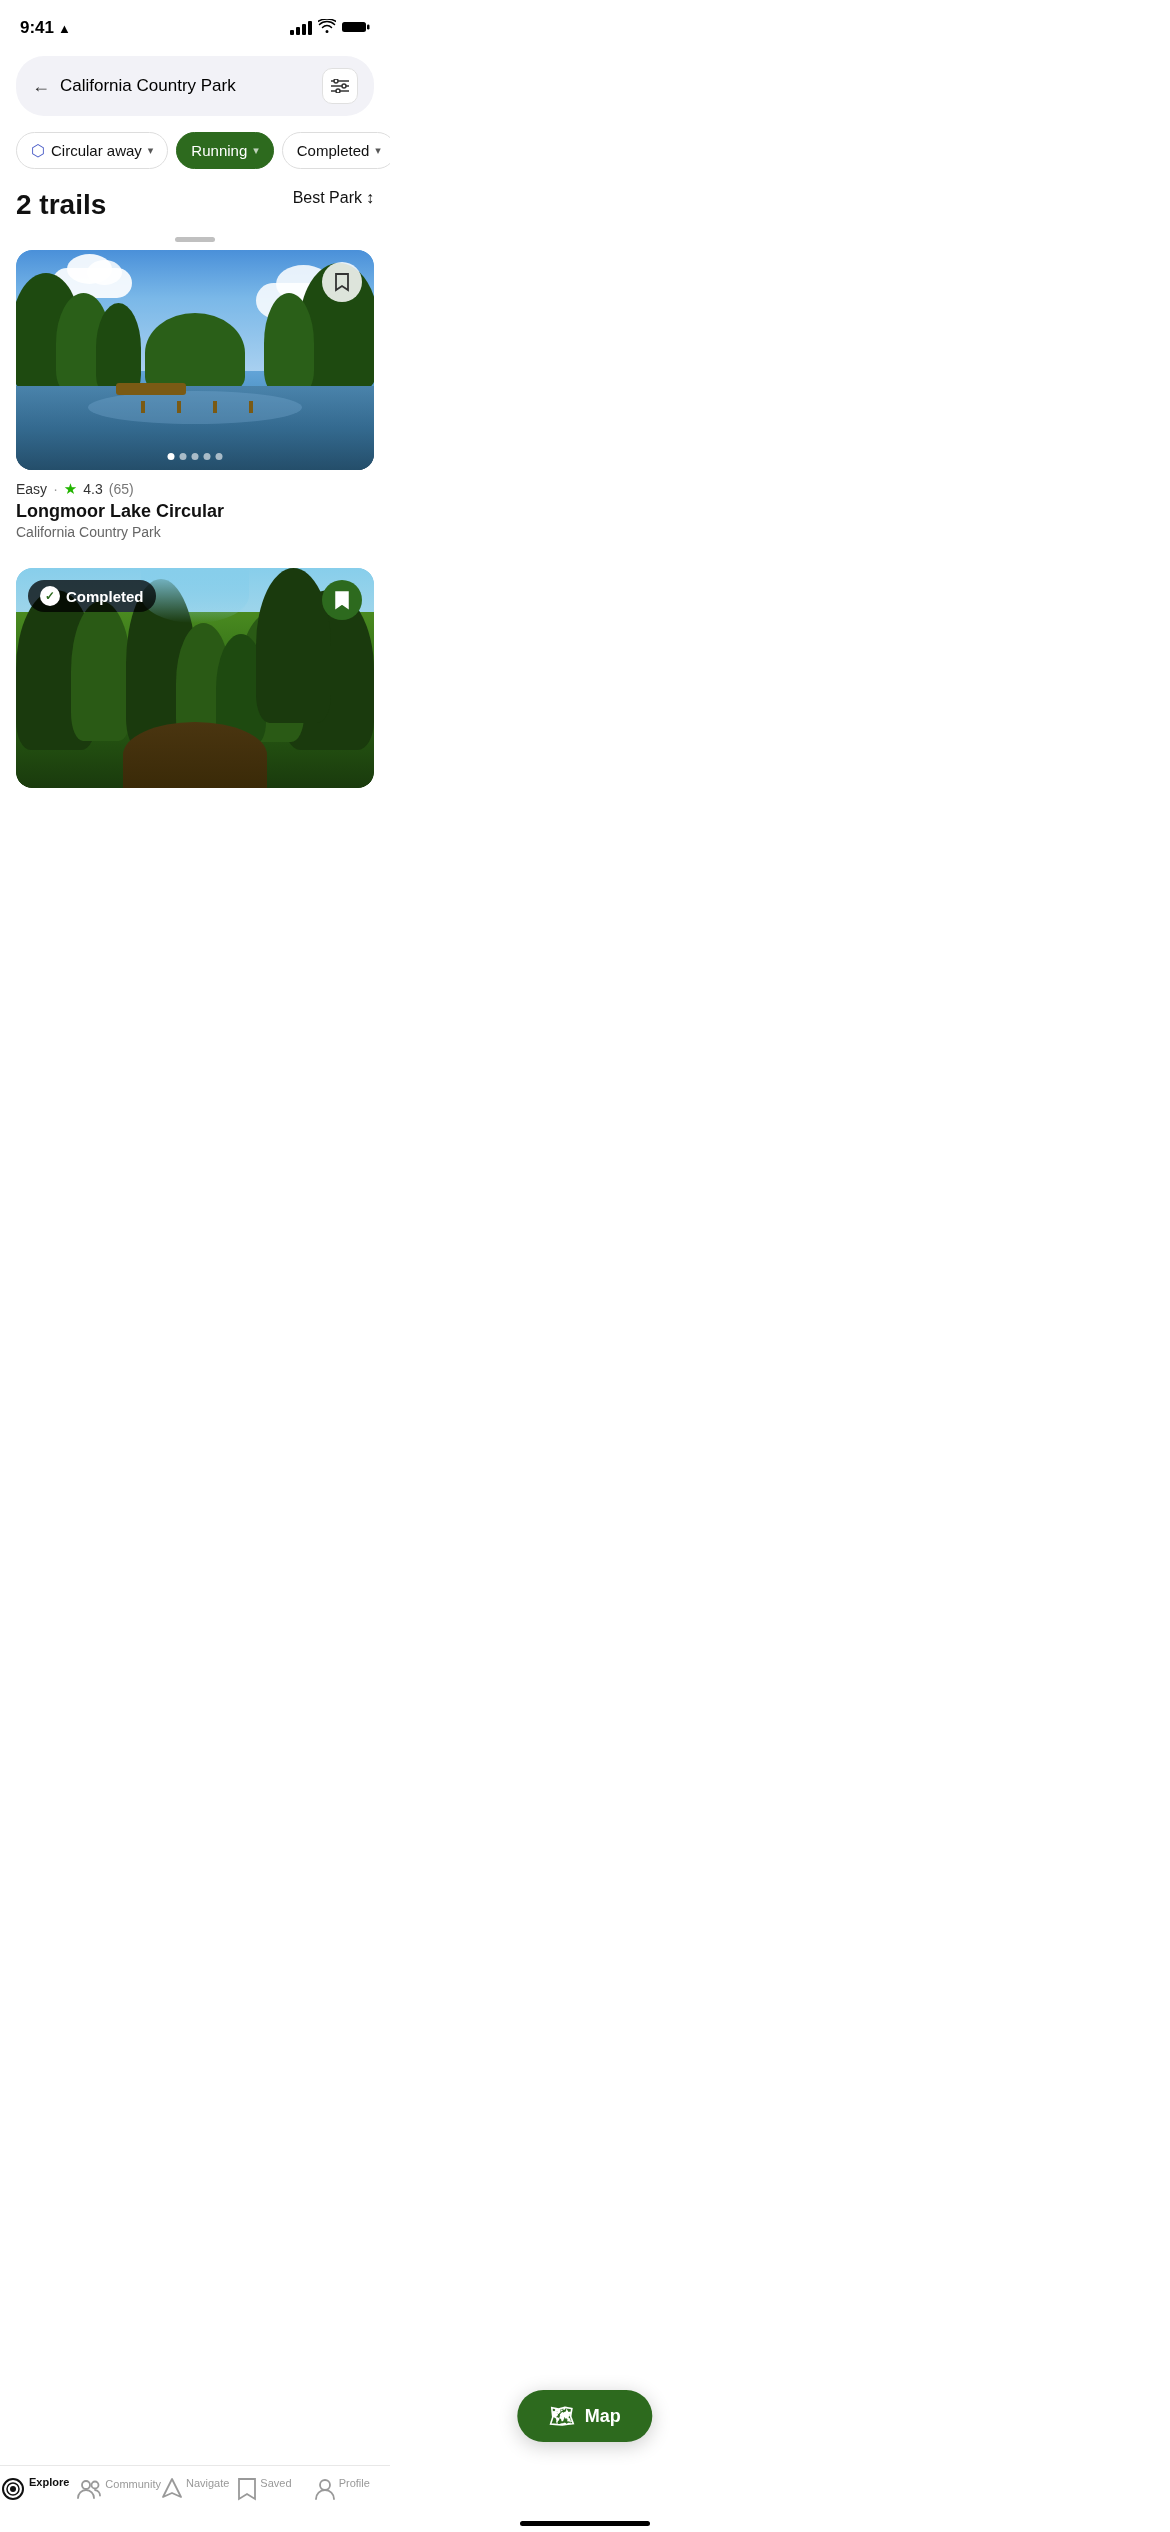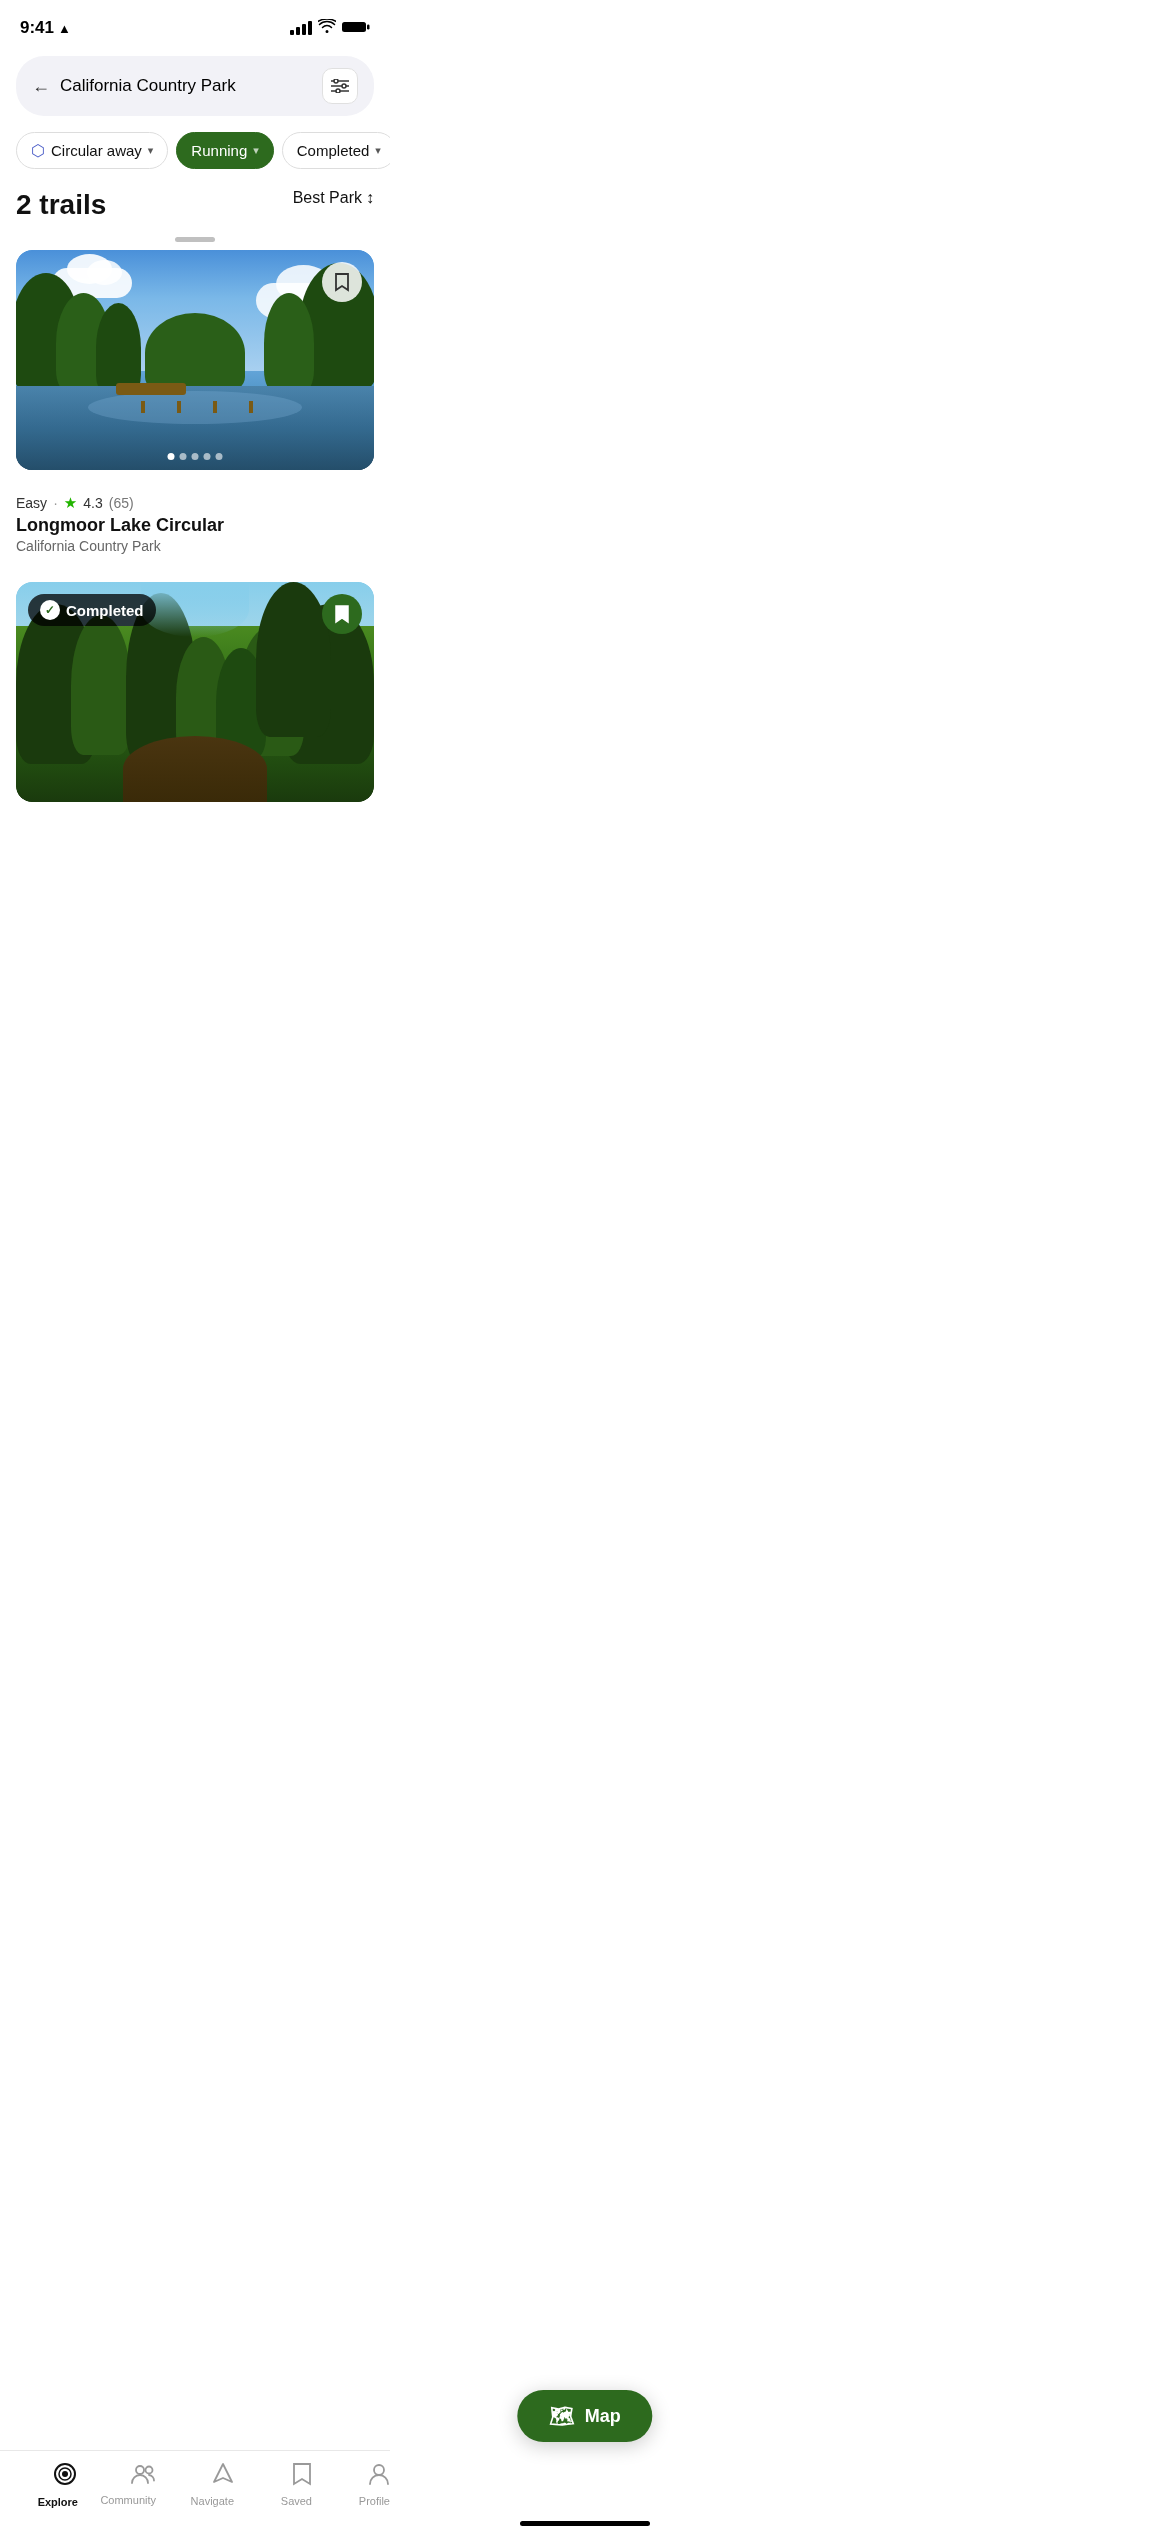--- a/index.html
+++ b/index.html
@@ -289,21 +289,21 @@
       height: 7px;
       border-radius: 50%;
       background: rgba(255,255,255,0.6);
     }
     .dot.active {
       background: rgba(255,255,255,1);
     }
 
     
     .trail-info {
-      padding: 24px 0 4px;
+      padding: 10px 0 4px;
     }
     .trail-meta {
       display: flex;
       align-items: center;
       gap: 6px;
       font-size: 14px;
       color: #555;
       margin-bottom: 3px;
     }
     .difficulty-label {
@@ -413,22 +413,21 @@
       background: #fff;
       border-top: 1px solid #e8e8e8;
       display: flex;
       justify-content: space-around;
       align-items: center;
       padding: 10px 0 24px;
       z-index: 200;
     }
     .nav-item {
       display: flex;
-      flex-direction: column;
-      align-items: flex-end;
+      align-items: flex-start;
       gap: 3px;
       cursor: pointer;
       flex: 1;
     }
     .nav-icon {
       font-size: 24px;
       color: #999;
     }
     .nav-icon.active {
       color: #111;

